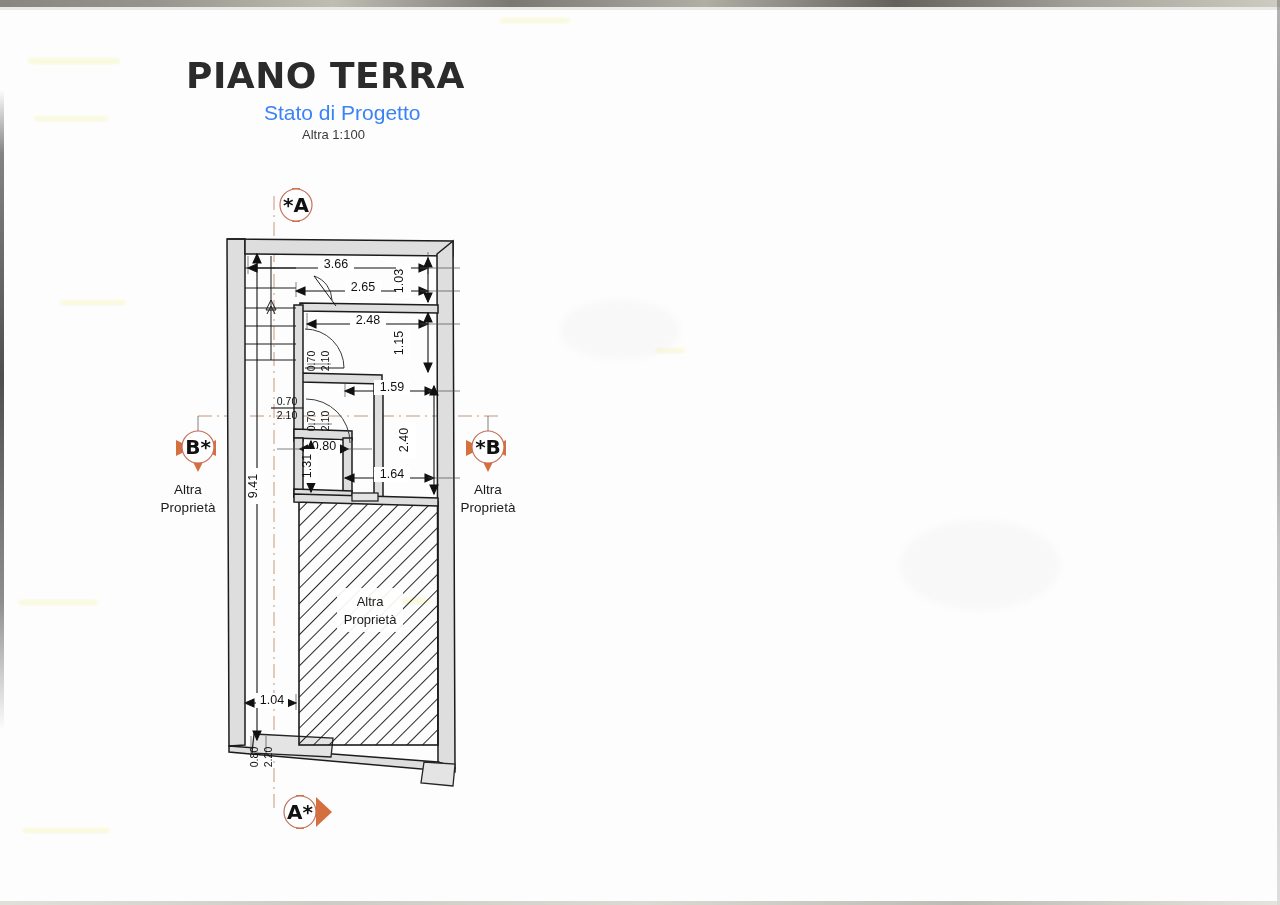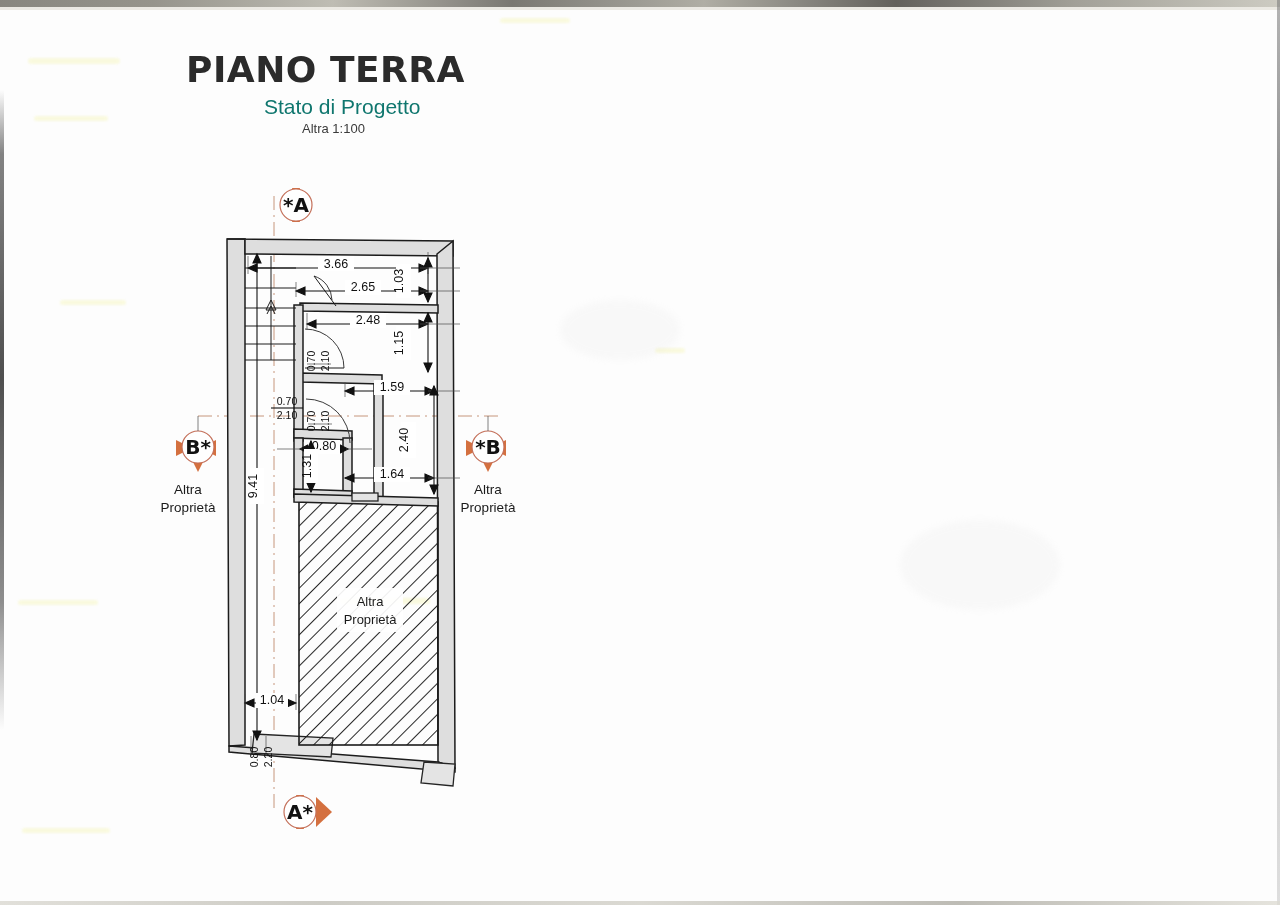--- a/index.html
+++ b/index.html
@@ -15,24 +15,24 @@
   .scan-top2{position:absolute;left:0;top:7px;width:1280px;height:3px;background:#e6e4dc;opacity:.8;}
   .scan-left{position:absolute;left:0;top:90px;width:4px;height:640px;
     background:linear-gradient(180deg,rgba(110,110,110,0) 0%,rgba(90,90,90,.75) 10%,rgba(60,60,60,.9) 45%,rgba(95,95,95,.7) 80%,rgba(120,120,120,0) 100%);}
   .scan-right{position:absolute;right:0;top:0;width:3px;height:905px;
     background:linear-gradient(180deg,rgba(120,120,120,.55) 0%,rgba(80,80,80,.7) 30%,rgba(130,130,130,.45) 60%,rgba(150,150,150,.3) 100%);}
   .scan-bottom{position:absolute;left:0;bottom:0;width:1280px;height:4px;
     background:linear-gradient(90deg,#d8d6ce,#bdbbb2,#cfcdc4,#a8a69d,#dddbd2);opacity:.75;}
   .hl{position:absolute;background:#f2f39a;opacity:.30;border-radius:3px;filter:blur(1.2px);}
   .smudge{position:absolute;background:#cfcfcf;opacity:.10;border-radius:50%;filter:blur(3px);}
 
-  .title-block{position:absolute;left:186px;top:52px;width:420px;}
+  .title-block{position:absolute;left:186px;top:58px;width:420px;}
   .t-main{font-weight:bold;font-size:36px;letter-spacing:.5px;color:#2b2b2b;line-height:1;
     font-family:"DejaVu Sans", sans-serif;}
-  .t-sub{font-size:21px;color:#0f766e;margin-top:7px;margin-left:78px;
+  .t-sub{font-size:21px;color:#3b82f6;margin-top:7px;margin-left:78px;
     font-family:"Liberation Sans", sans-serif;}
   .t-scale{font-size:13px;color:#3a3a3a;margin-top:2px;margin-left:116px;}
 
   svg{position:absolute;left:0;top:0;}
   .wall{fill:#dedede;stroke:#1c1c1c;stroke-width:1.5;}
   .wall-lite{fill:#e4e4e4;stroke:#242424;stroke-width:1.3;}
   .thin{stroke:#1d1d1d;stroke-width:1;fill:none;}
   .arc{stroke:#3a3a3a;stroke-width:1;fill:none;}
   .dimline{stroke:#111;stroke-width:1.1;}
   .extline{stroke:#4a4a4a;stroke-width:.7;}

